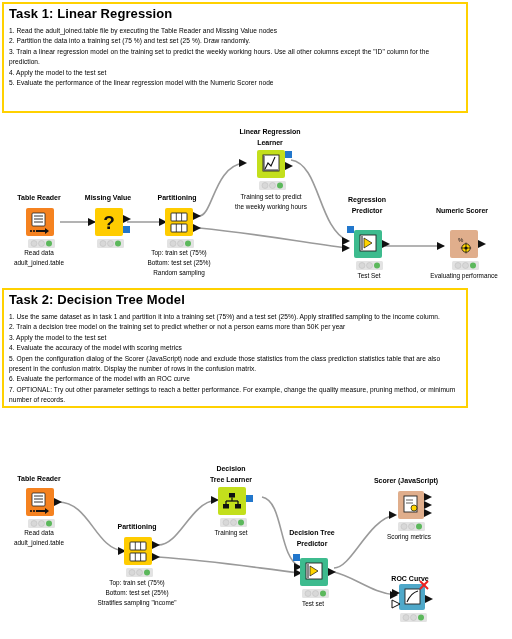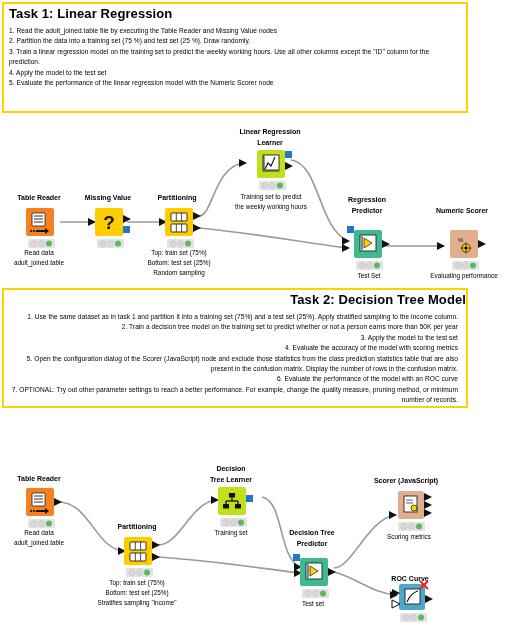--- a/index.html
+++ b/index.html
@@ -17,21 +17,21 @@
   }
 
   
   .task-box {
     position: absolute;
     box-sizing: border-box;
     border: 2px solid #FFD100;
     background: #ffffff;
   }
   #task1-box { left: 2px;  top: 2px;   width: 466px; height: 111px; }
-  #task2-box { left: 2px;  top: 288px; width: 466px; height: 120px; text-align: right; }
+  #task2-box { left: 2px;  top: 288px; width: 466px; height: 120px; }
 
   .task-title {
     font-size: 13px;
     font-weight: bold;
     letter-spacing: 0.1px;
     margin: 5px 0 0 5px;
     line-height: 10px;
   }
   .task-steps {
     margin: 7px 0 0 5px;

